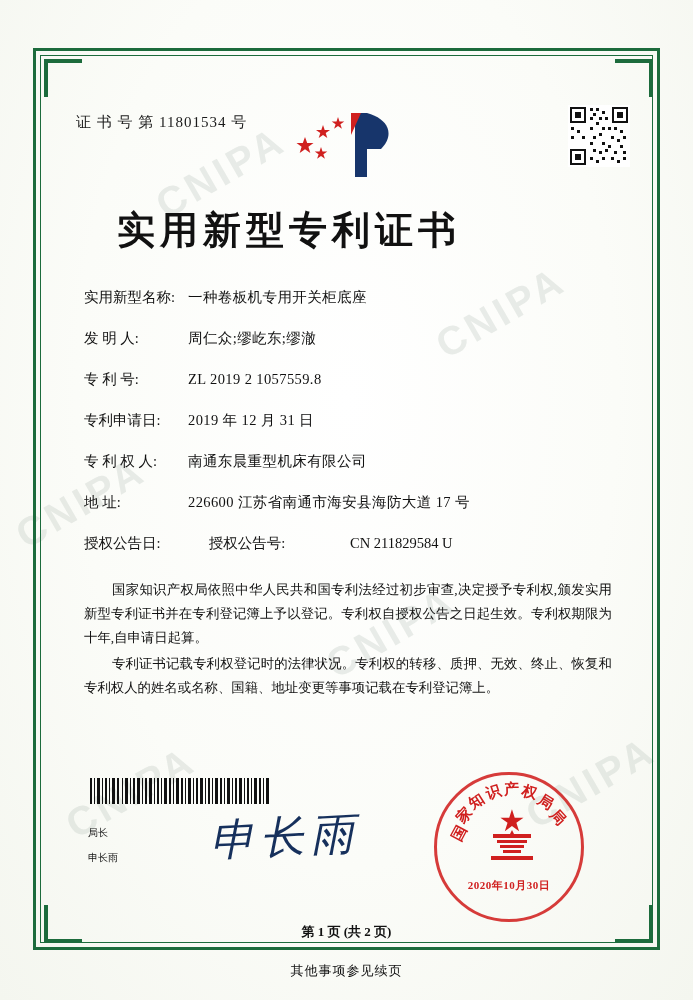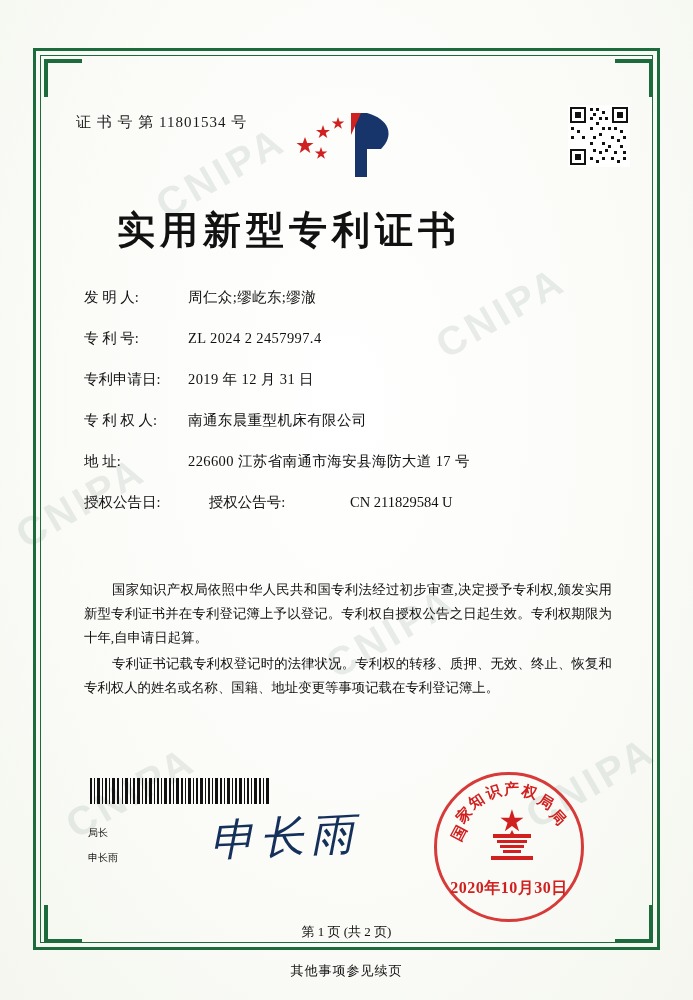--- a/index.html
+++ b/index.html
@@ -227,21 +227,21 @@
     font-family: "DejaVu Serif", serif;
     transform-origin: center center;
   }
   .seal-date {
     position: absolute;
     left: 0;
     top: 106px;
     width: 150px;
     text-align: center;
     color: #d0201f;
-    font-size: 16px;
+    font-size: 11px;
     font-weight: bold;
     letter-spacing: 0.5px;
   }
 
   
   .director {
     position: absolute;
     left: 88px;
     top: 820px;
     font-size: 10px;
@@ -262,20 +262,21 @@
 
   
   .page-footer {
     position: absolute;
     left: 0;
     top: 923px;
     width: 693px;
     text-align: center;
     font-size: 13px;
     color: #111;
+    font-weight: bold;
   }
   .bottom-note {
     position: absolute;
     left: 0;
     top: 962px;
     width: 693px;
     text-align: center;
     font-size: 13px;
     letter-spacing: 1px;
     color: #111;
@@ -370,26 +371,30 @@
           <rect x="49" y="55" width="3" height="3"></rect>
         <rect x="55" y="52" width="3" height="3"></rect>
       </g>
     </svg>
   </div>
 
   <div class="title">实用新型专利证书</div>
 
   <div class="fields">
     <div class="field-row">
+      <div class="field-label">实用新型名称:</div>
+      <div class="field-value">一种卷板机专用开关柜底座</div>
+    </div>
+    <div class="field-row">
       <div class="field-label">发 明 人:</div>
       <div class="field-value">周仁众;缪屹东;缪澈</div>
     </div>
     <div class="field-row">
       <div class="field-label">专 利 号:</div>
-      <div class="field-value">ZL 2024 2 2457997.4</div>
+      <div class="field-value">ZL 2019 2 1057559.8</div>
     </div>
     <div class="field-row">
       <div class="field-label">专利申请日:</div>
       <div class="field-value">2019 年 12 月 31 日</div>
     </div>
     <div class="field-row">
       <div class="field-label">专 利 权 人:</div>
       <div class="field-value">南通东晨重型机床有限公司</div>
     </div>
     <div class="field-row">

